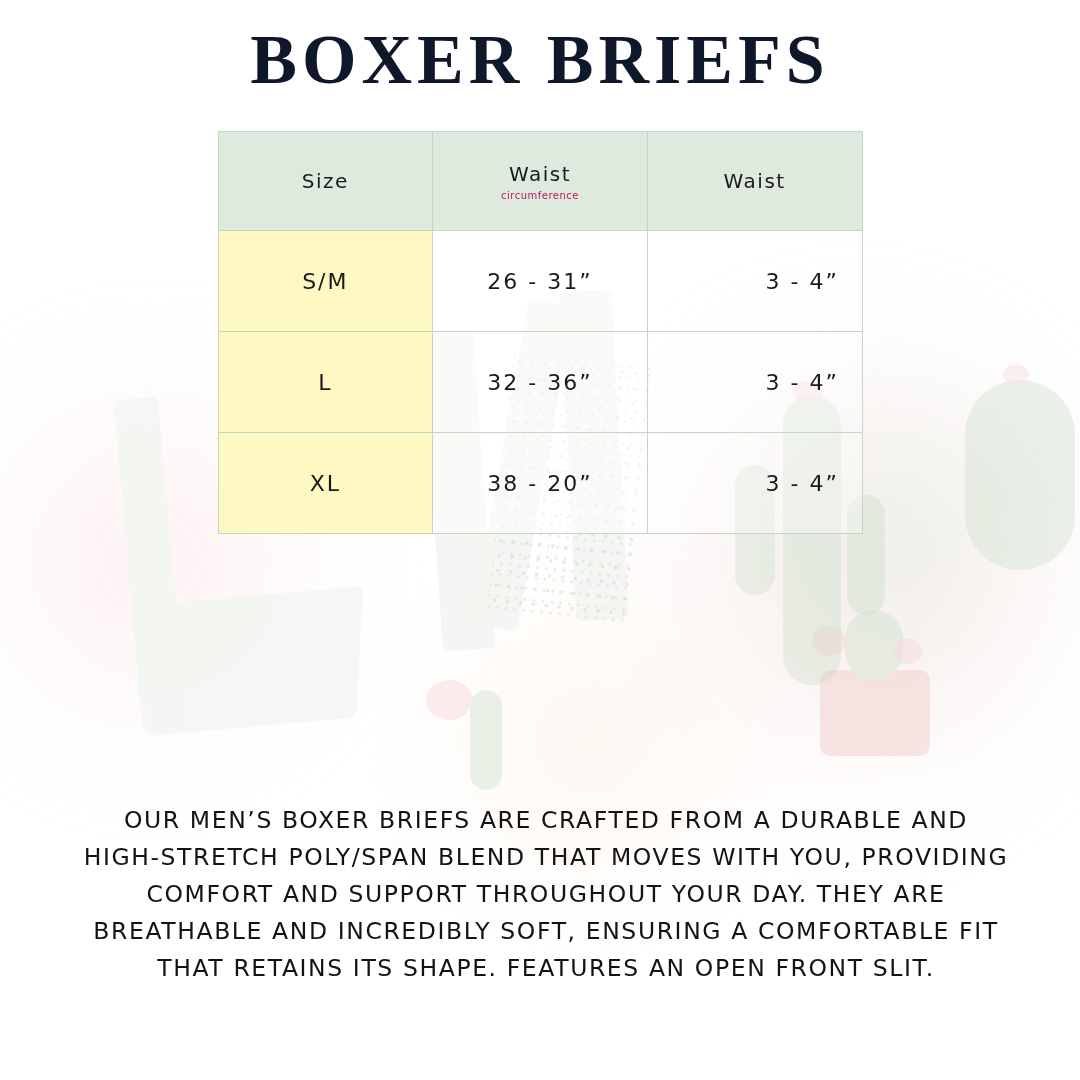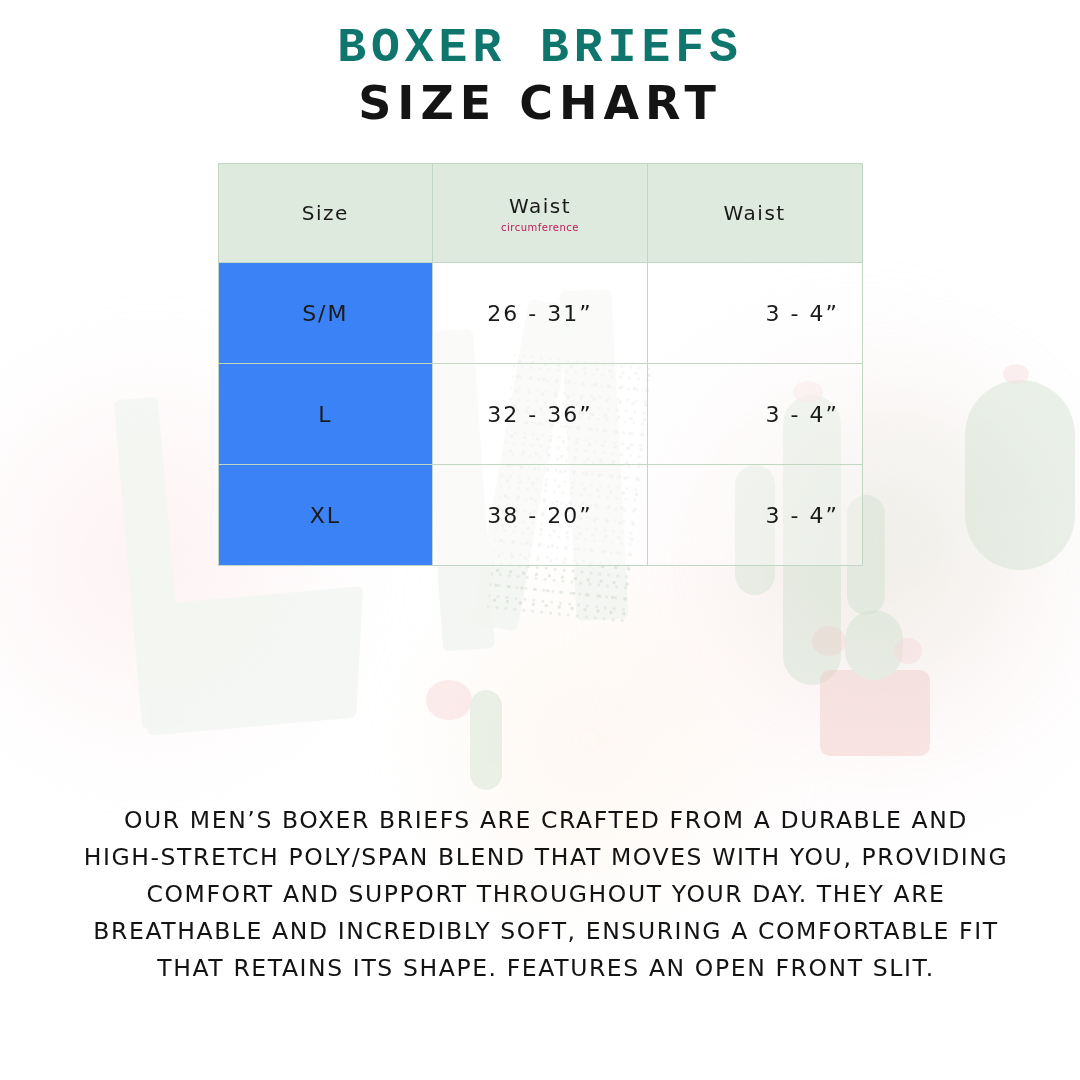--- a/index.html
+++ b/index.html
@@ -109,25 +109,25 @@
     opacity: 0.5;
   }
 
   
   .header {
     position: relative;
     text-align: center;
     padding-top: 24px;
   }
   .title {
-    font-family: Liberation Mono, monospace;
+    font-family: Liberation Serif, serif;
     font-weight: bold;
-    font-size: 48px;
+    font-size: 70px;
     letter-spacing: 5px;
-    color: #0f766e;
+    color: #0f172a;
     line-height: 1.02;
     margin: 0;
   }
   .subtitle {
     font-family: "DejaVu Sans", sans-serif;
     font-weight: bold;
     font-size: 46px;
     letter-spacing: 6px;
     color: #141414;
     margin: 6px 0 0 0;
@@ -169,21 +169,21 @@
     letter-spacing: 0.5px;
     margin-top: 4px;
     color: #be185d;
   }
   tbody td {
     height: 98px;
     font-size: 22px;
     letter-spacing: 2px;
   }
   td.col-size {
-    background: #3b82f6;
+    background: #fef9c3;
     width: 212px;
   }
   td.col-waist {
     background: rgba(255,255,255,0.55);
     width: 218px;
   }
   td.col-inseam {
     background: rgba(255,255,255,0.35);
     width: 215px;
     text-align: left;
@@ -242,21 +242,20 @@
     <div class="flower" style="left:104px; top:58px; width:28px; height:26px;"></div>
   </div>
   <div class="cactus" style="left:408px; top:660px; width:140px; height:130px;">
     <div class="flower" style="left:18px; top:20px; width:46px; height:40px; background:#f0a7ad;"></div>
     <div class="cactus-body" style="left:62px; top:30px; width:32px; height:100px;"></div>
   </div>
 </div>
 
 <div class="header">
   <h1 class="title">BOXER BRIEFS</h1>
-  <h2 class="subtitle">SIZE CHART</h2>
 </div>
 
 <div class="table-wrap">
   <table class="size-chart">
     <thead>
       <tr>
         <th class="col-size">
           <span class="hdr-main">Size</span>
         </th>
         <th class="col-waist">

